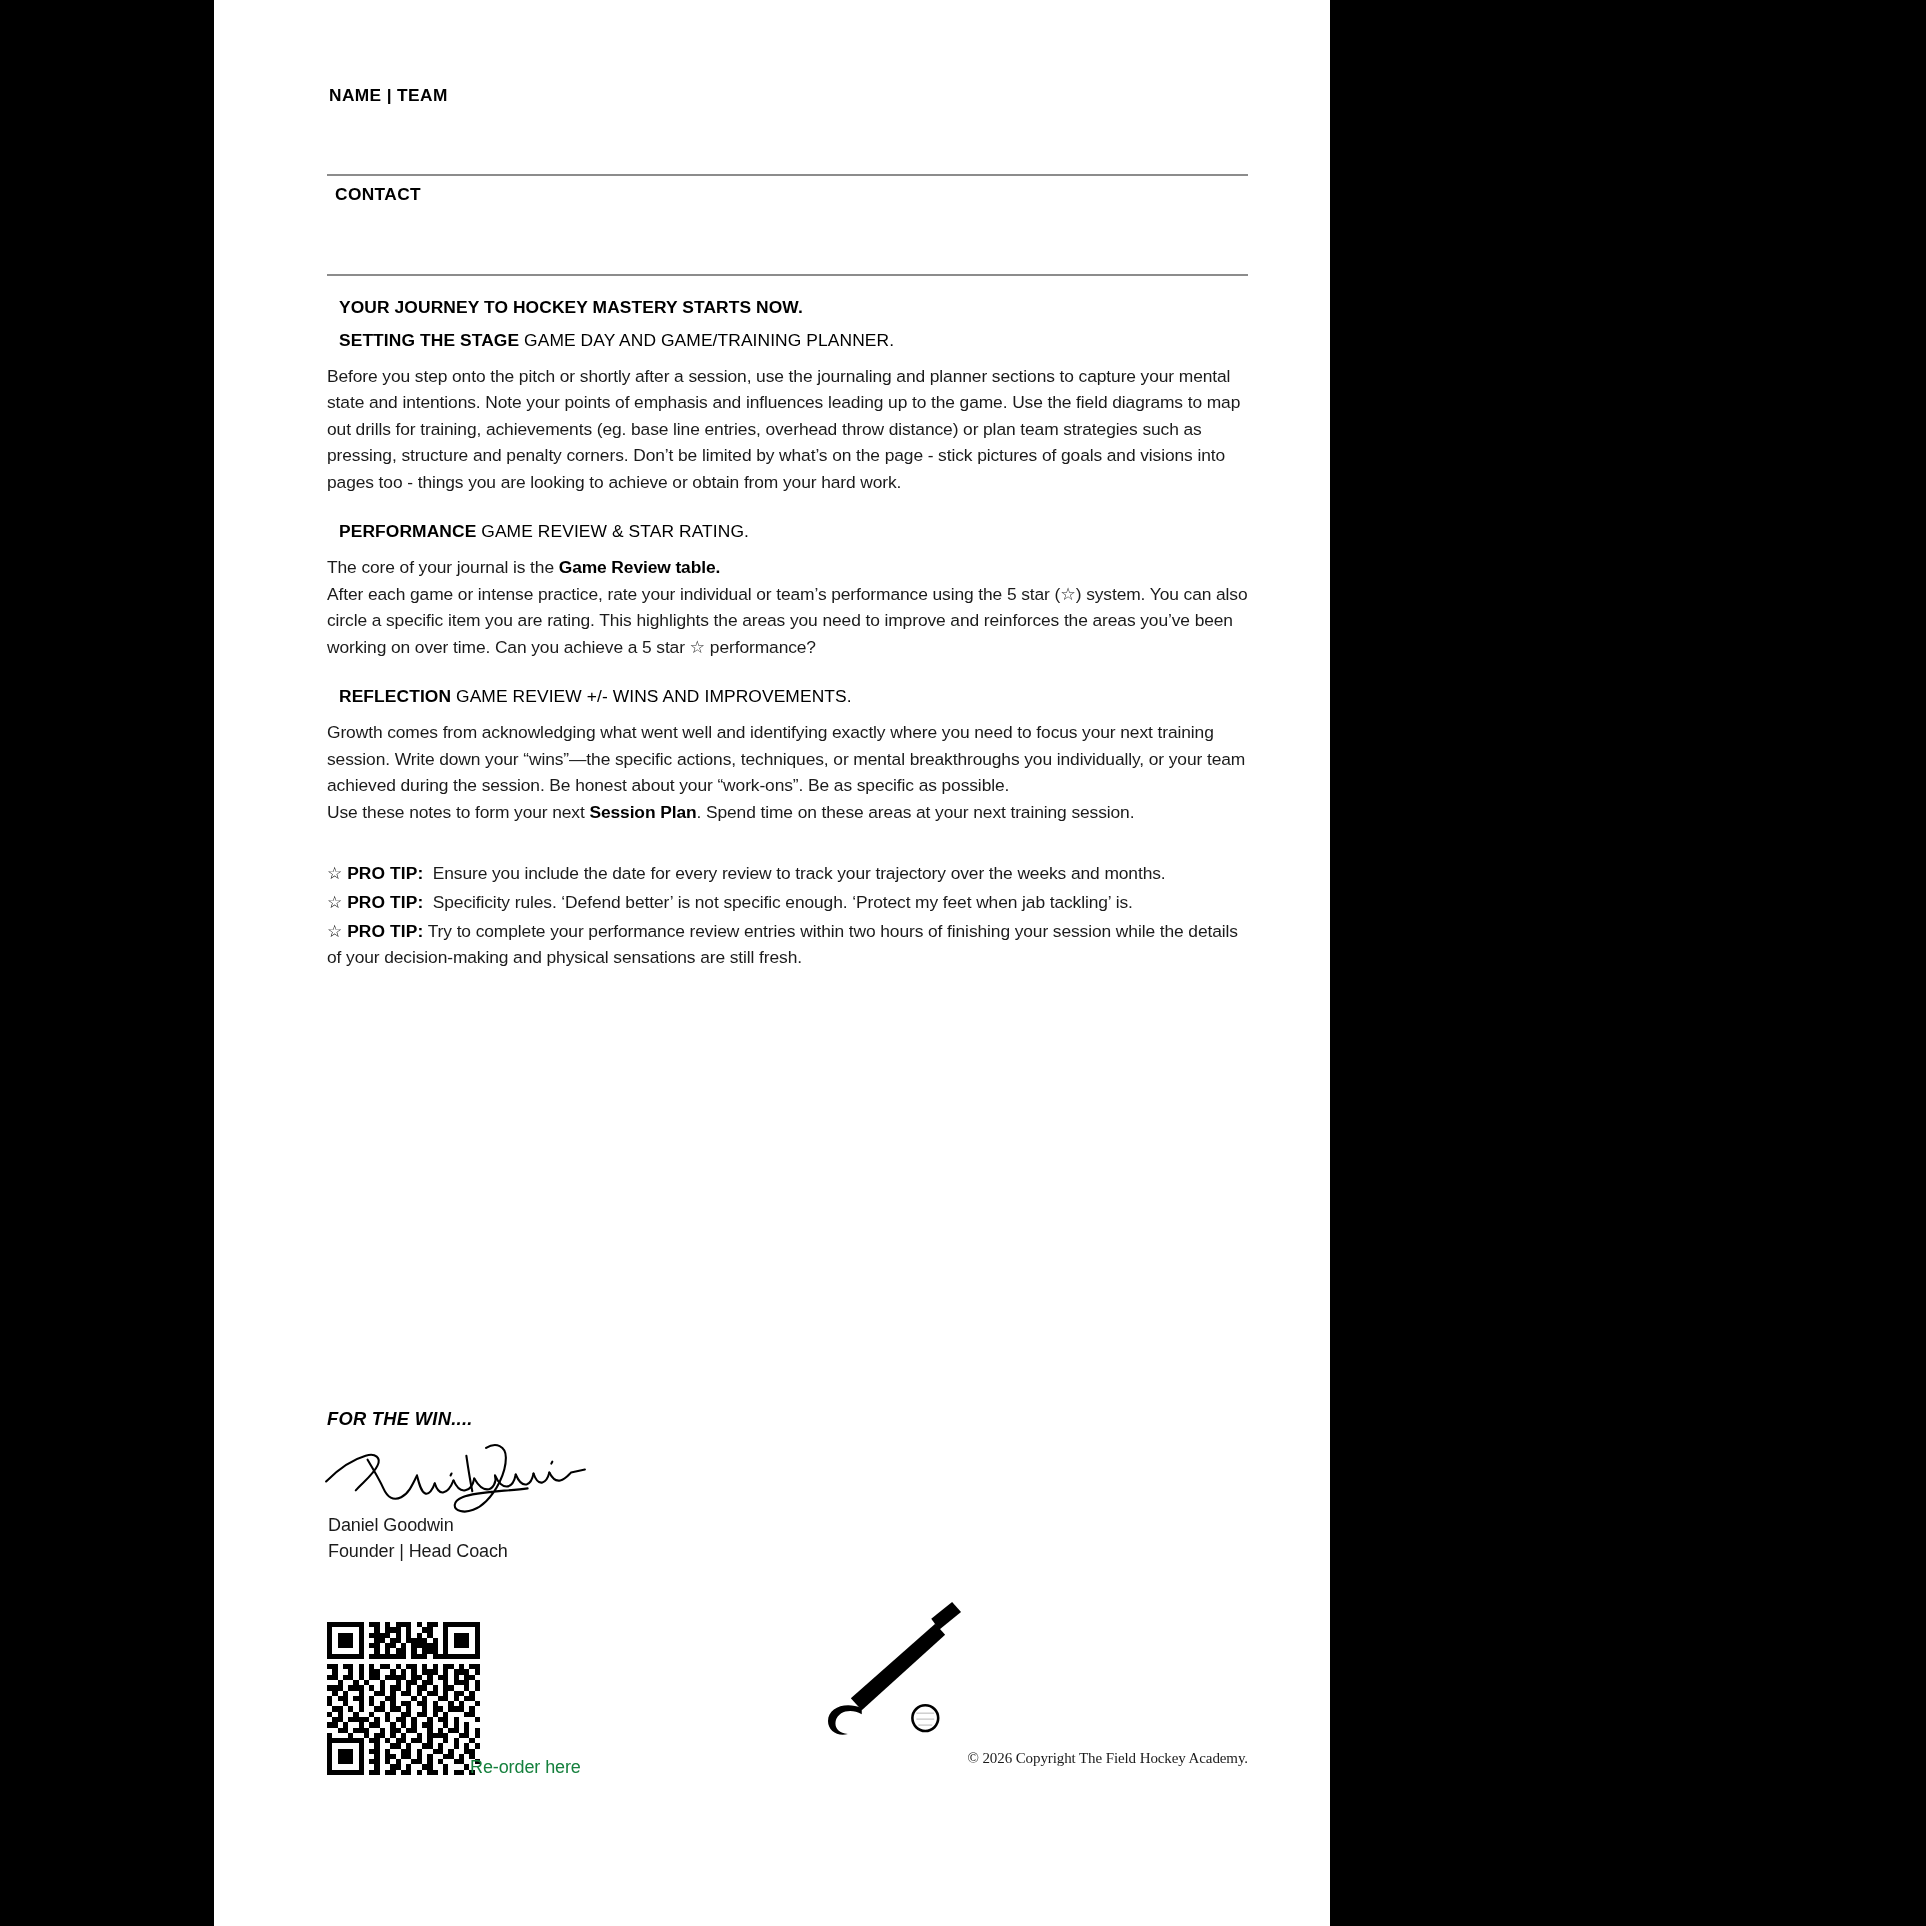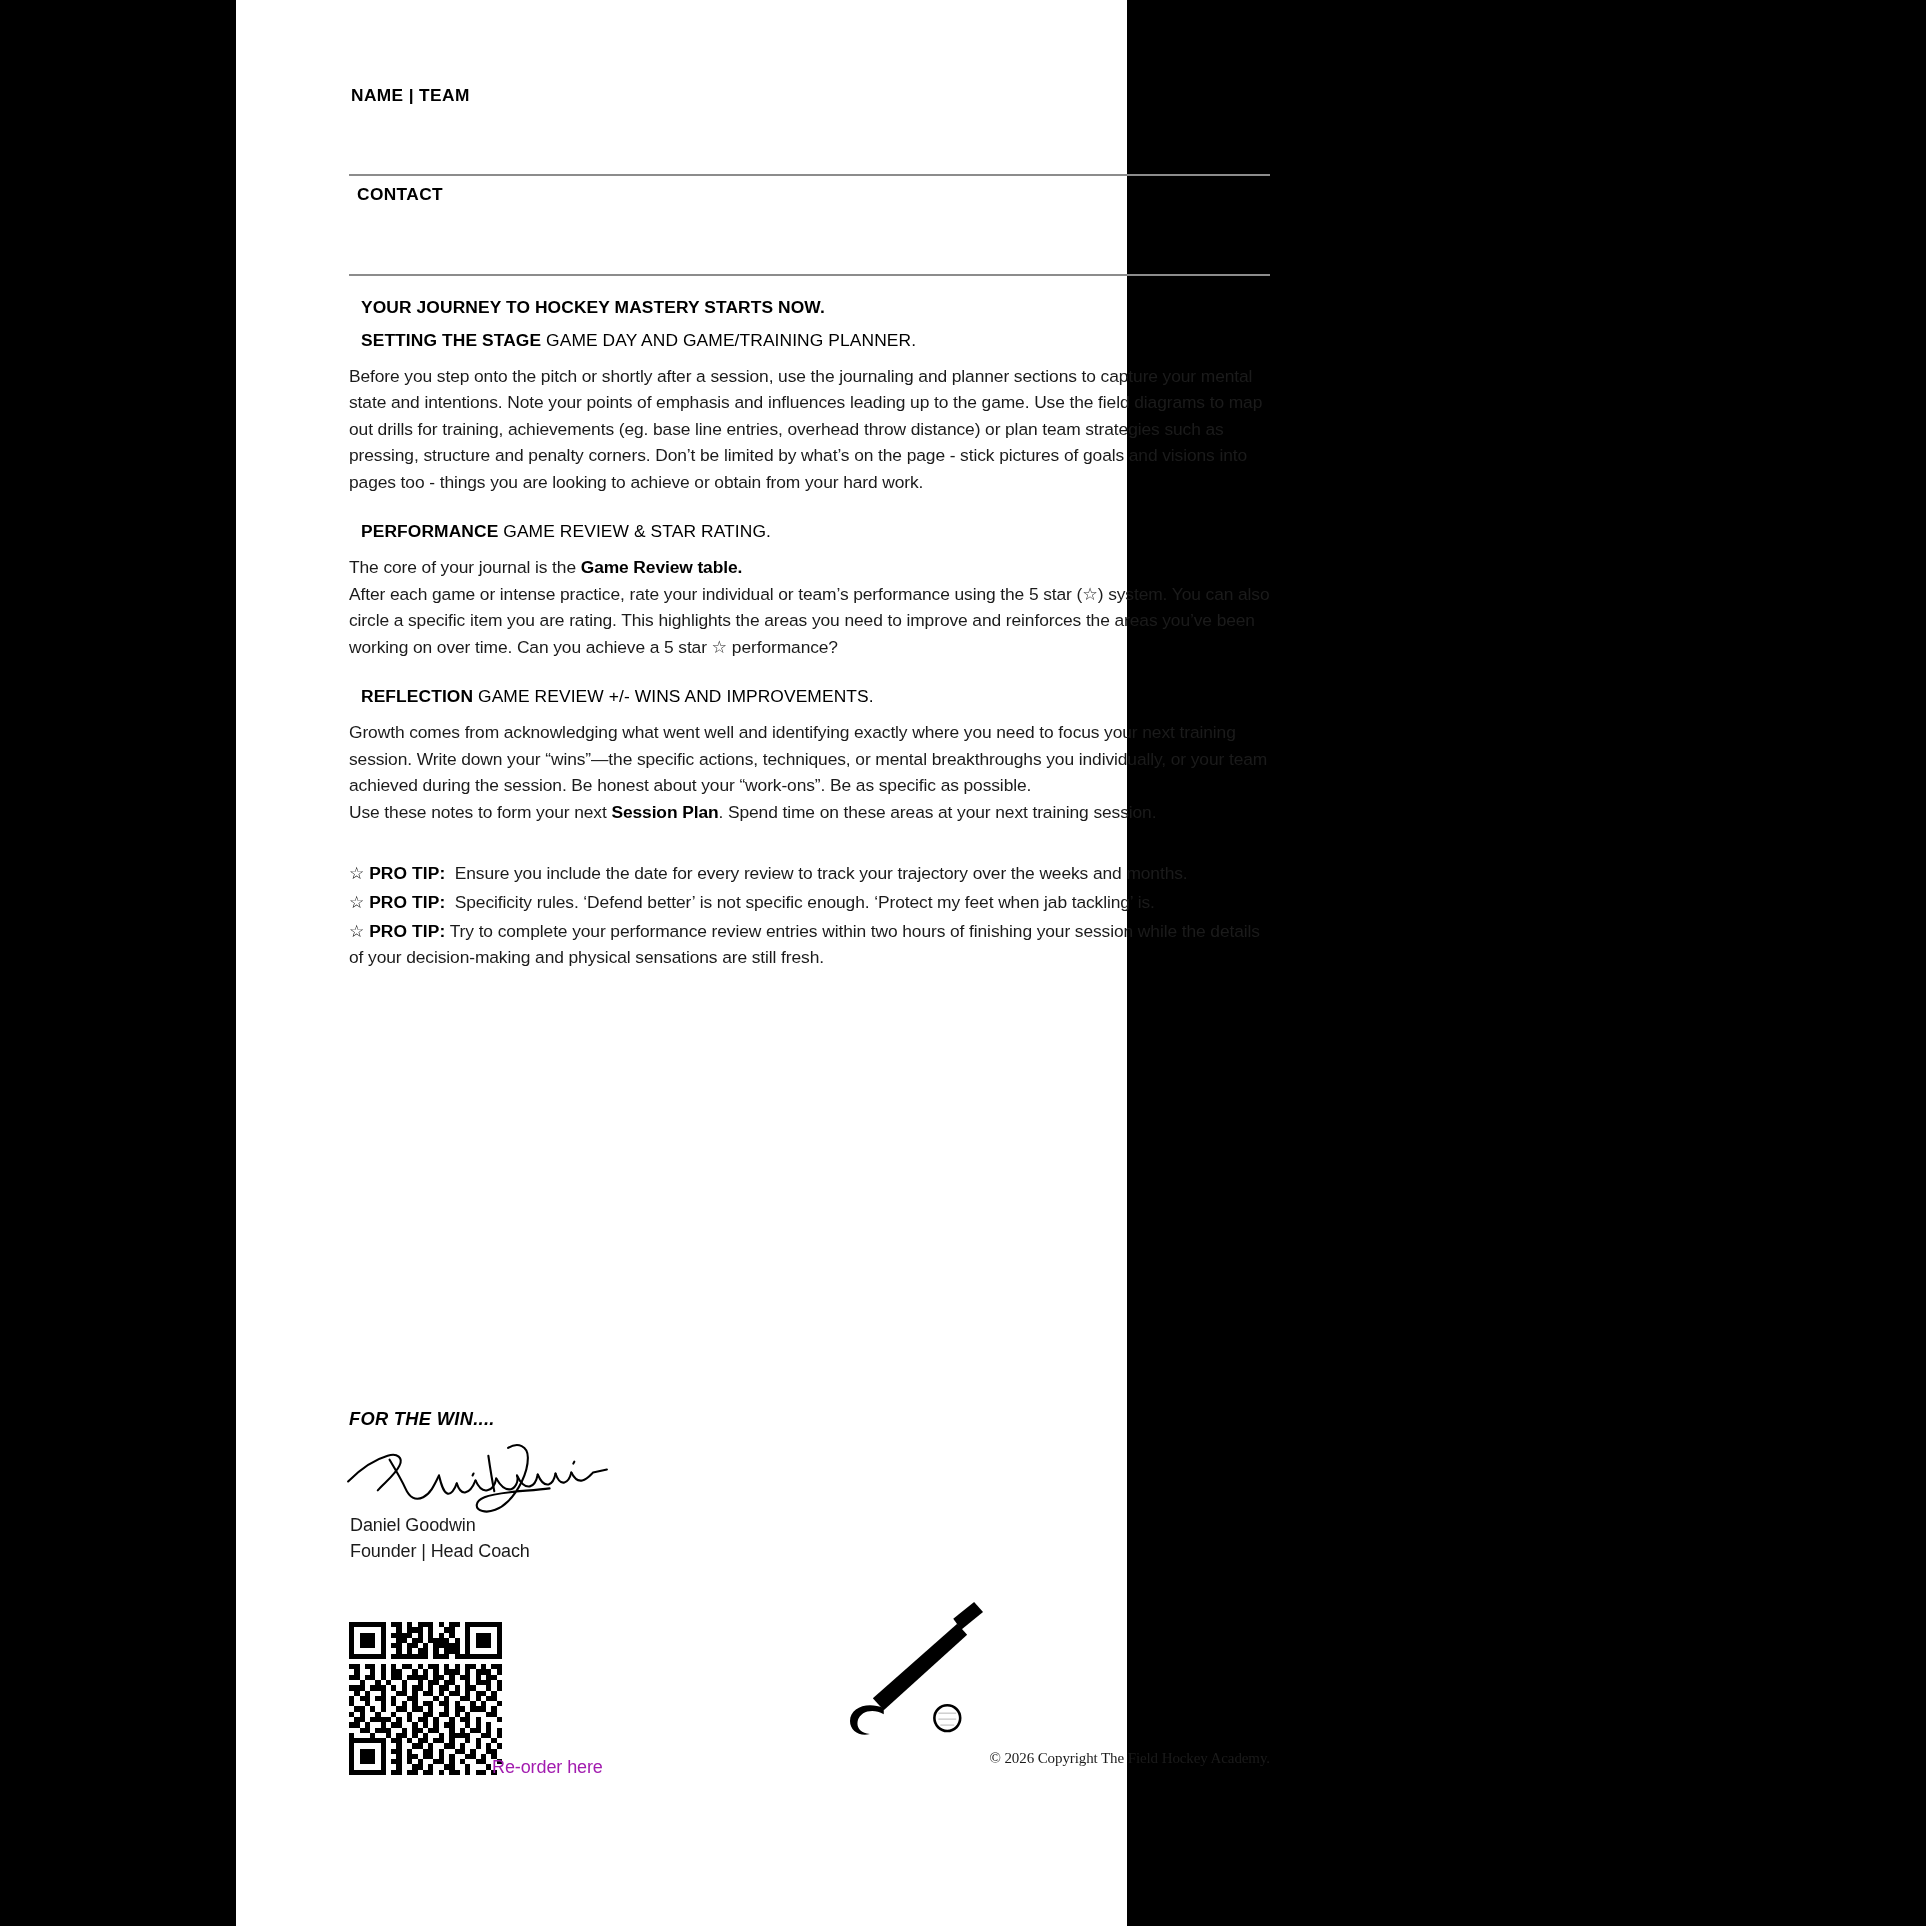--- a/index.html
+++ b/index.html
@@ -15,23 +15,23 @@
   }
   .stage {
     position: relative;
     width: 1927px;
     height: 1927px;
     background: #000000;
   }
   
   .page {
     position: absolute;
-    left: 236px;
+    left: 214px;
     top: 0;
-    width: 891px;
+    width: 1116px;
     height: 1927px;
     background: #ffffff;
   }
   .content {
     position: absolute;
     left: 113px;      
     top: 0;
     width: 921px;
     height: 1927px;
   }
@@ -151,21 +151,21 @@
     left: 0px;
     top: 1325px;
     width: 153px;
     height: 153px;
   }
   .reorder {
     position: absolute;
     left: 143px;
     top: 1460px;
     font-size: 18px;
-    color: #a21caf;
+    color: #15803d;
     letter-spacing: -0.1px;
   }
   .logo {
     position: absolute;
     right: 0px;
     top: 1299px;
     width: 426px;
     height: 139px;
   }
   .logo-text {

